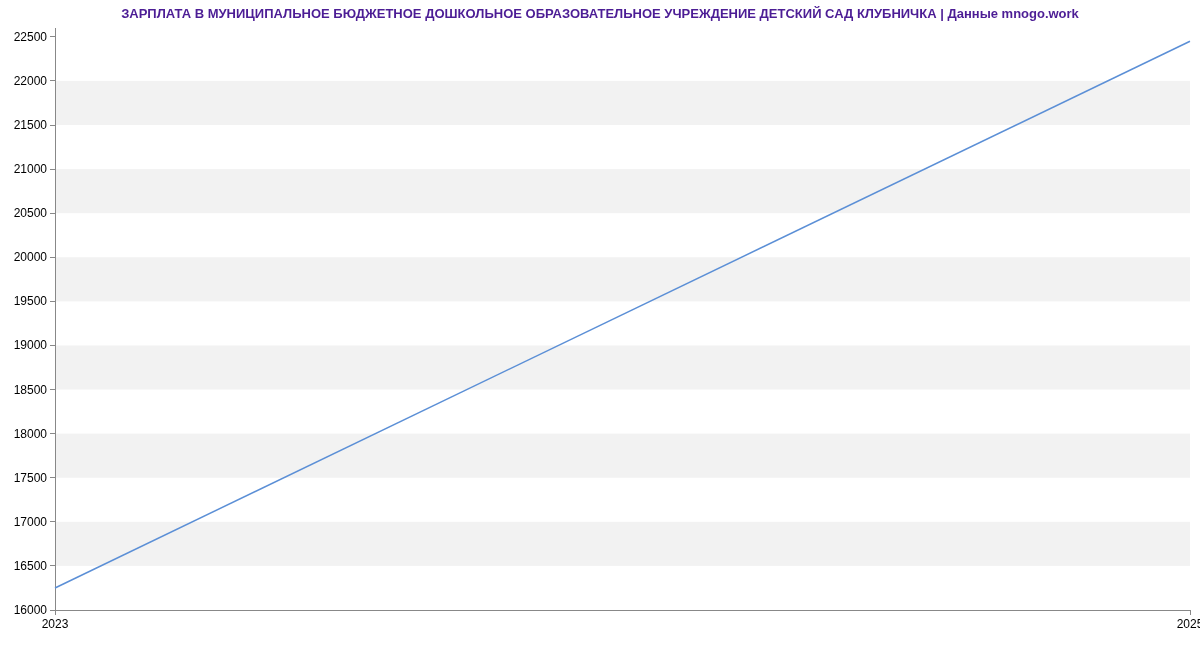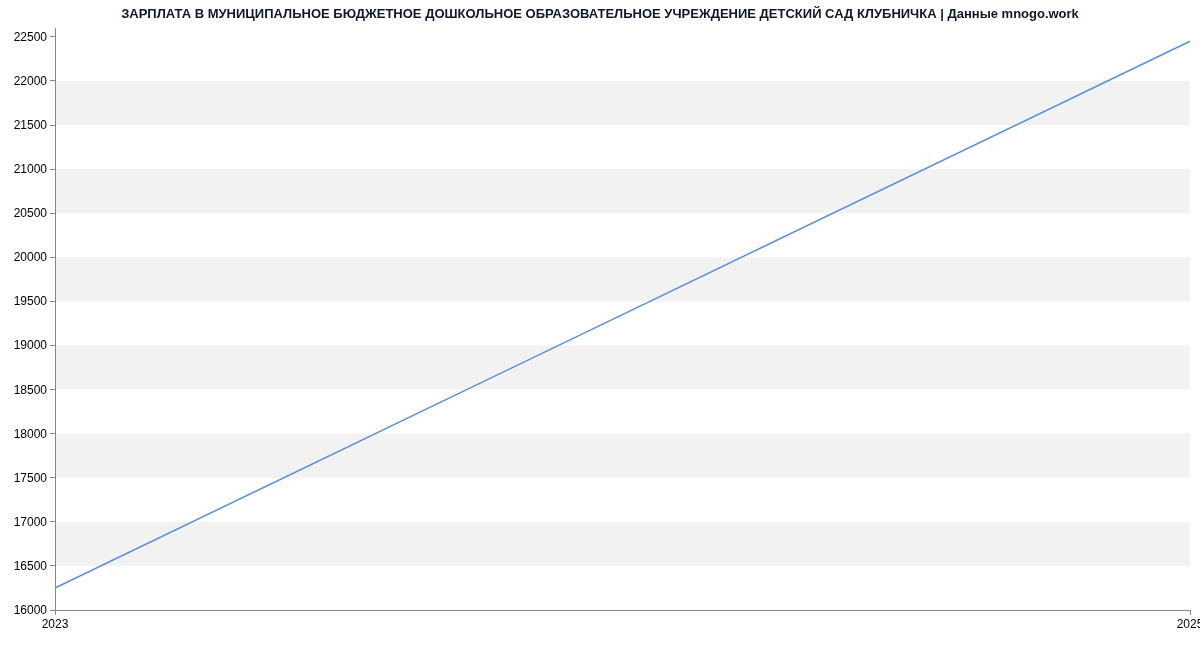--- a/index.html
+++ b/index.html
@@ -18,21 +18,21 @@
     height: 650px;
   }
   .title {
     position: absolute;
     top: 6px;
     left: 0;
     width: 1200px;
     text-align: center;
     font-size: 13px;
     font-weight: bold;
-    color: #0f172a;
+    color: #4c1d95;
   }
   svg {
     position: absolute;
     left: 0;
     top: 0;
   }
   .band {
     fill: #f2f2f2;
   }
   .axis-line {

